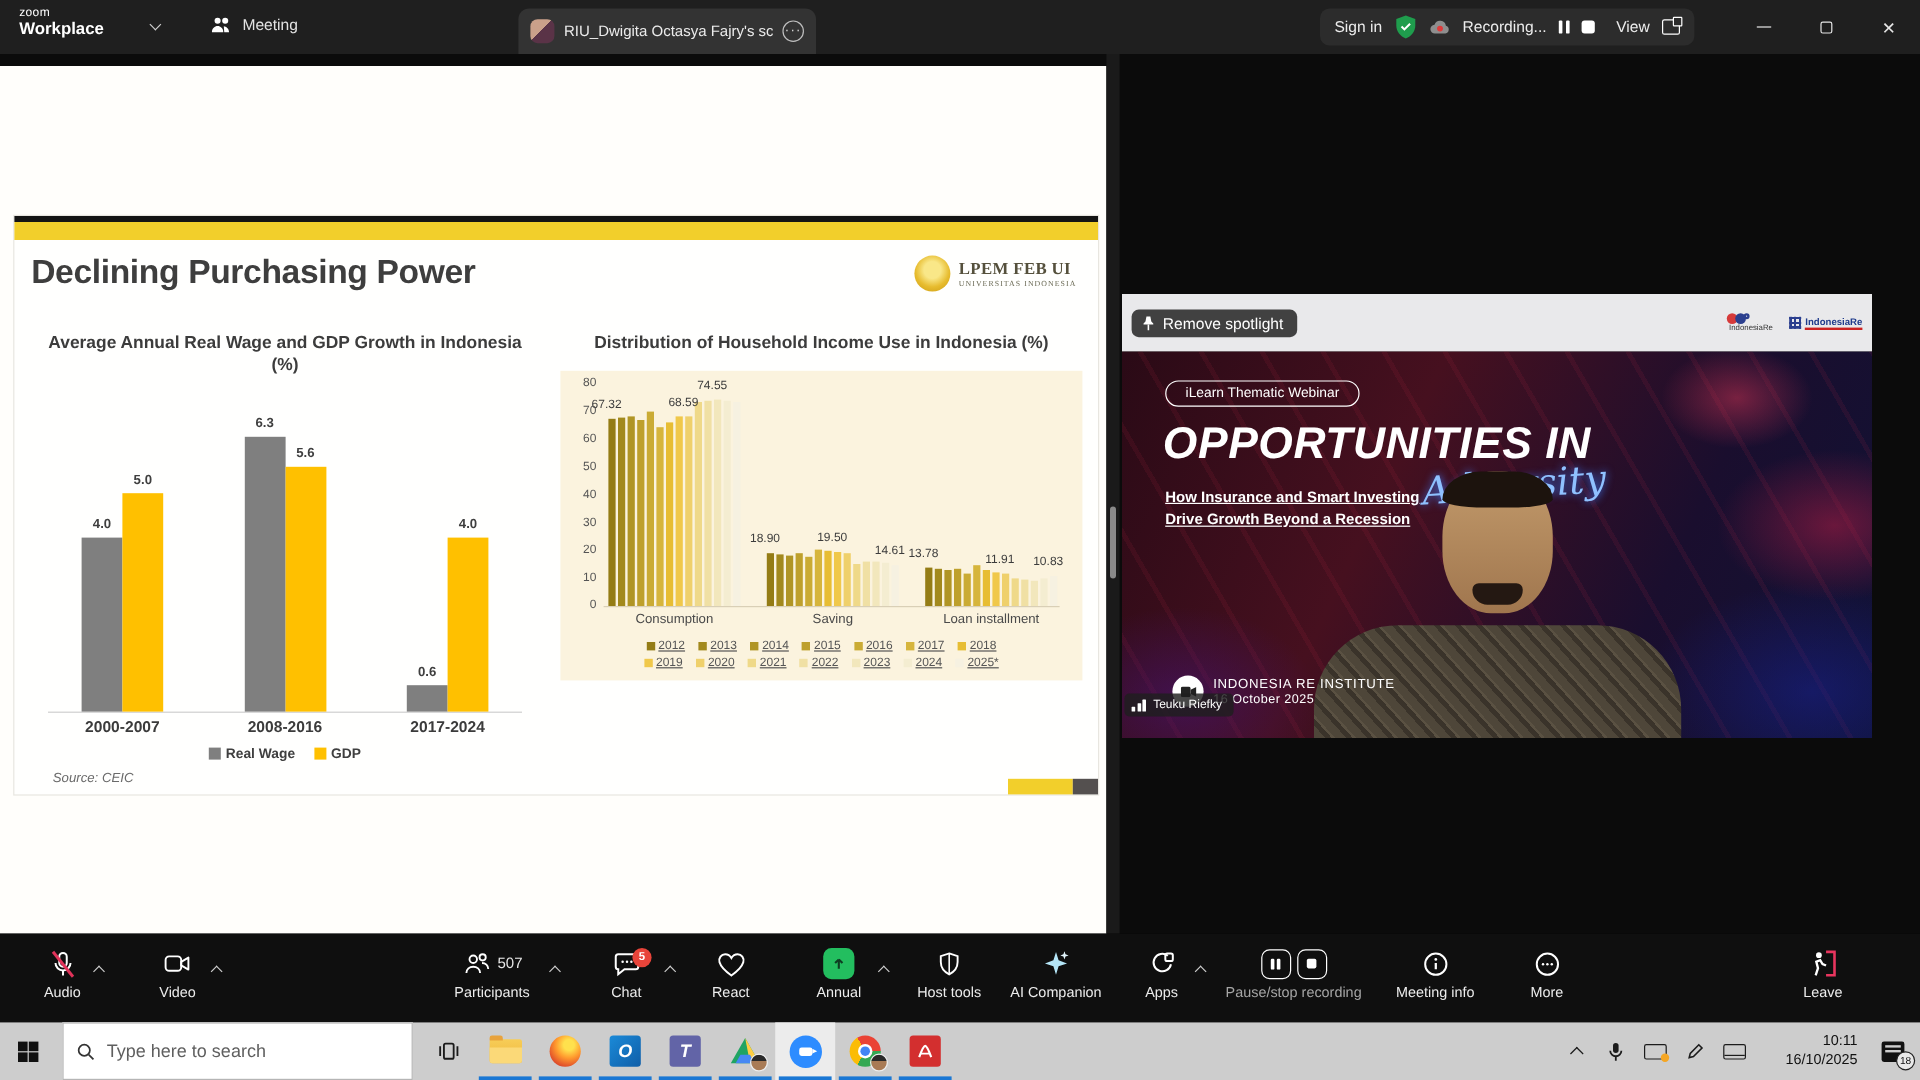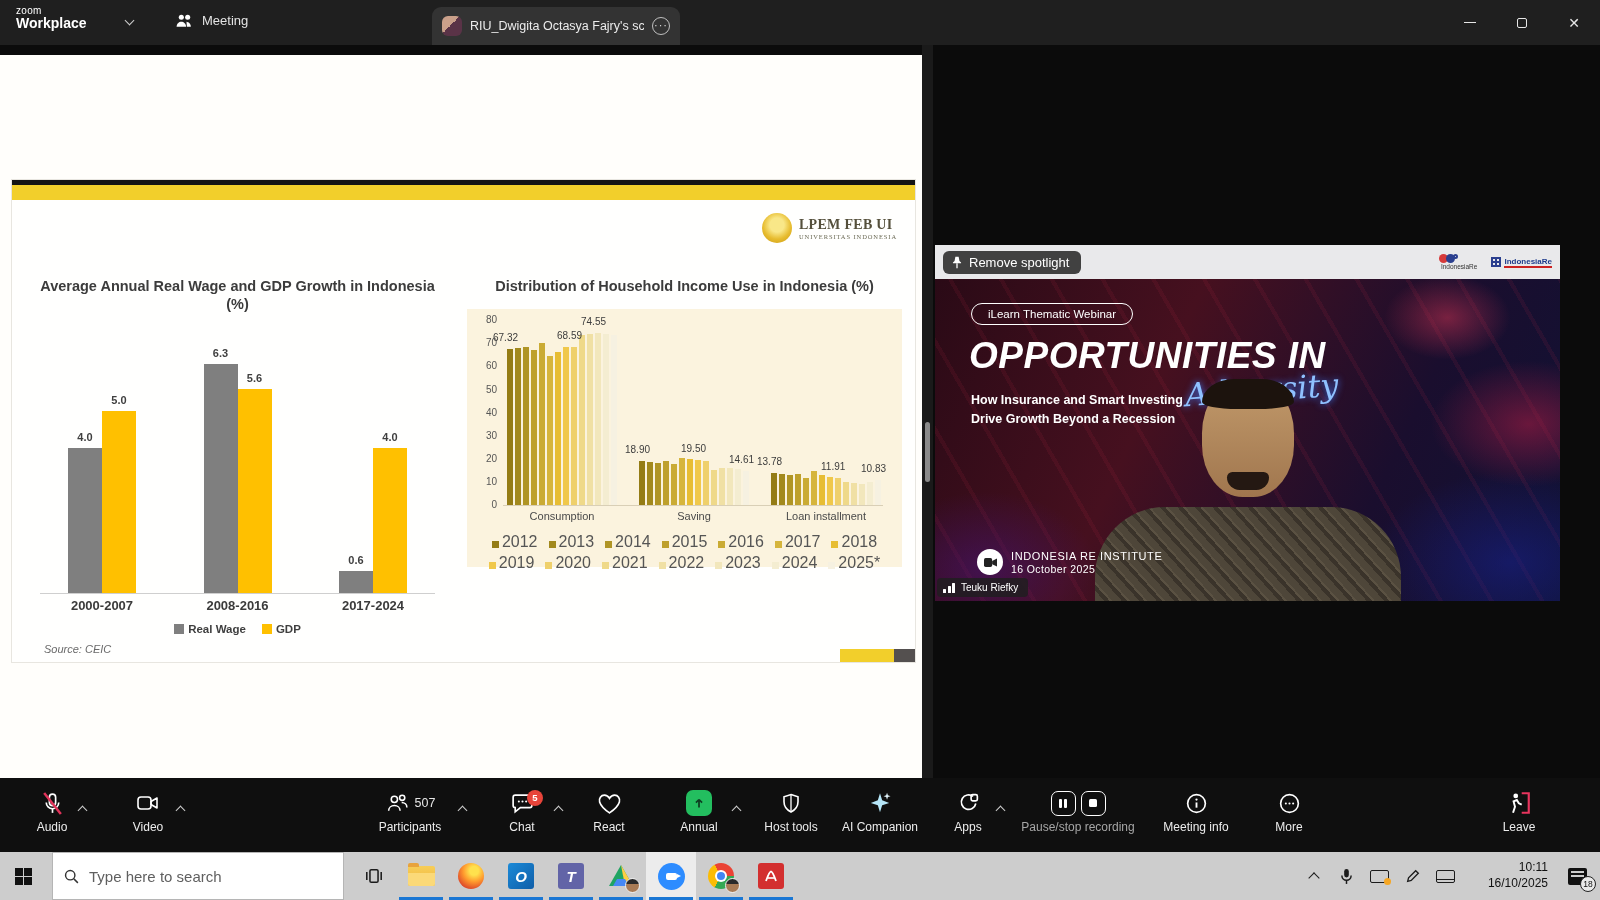--- a/index.html
+++ b/index.html
@@ -60,32 +60,32 @@
   
   .chart-right { position:absolute; left:455px; top:92px; width:435px; }
   .cr-panel { margin-top:14px; background:#FBF3DE; height:258px; padding-top:12px; position:relative; }
   .cr-plot { position:relative; margin-left:36px; width:380px; height:185px; border-bottom:1px solid #D9CFB6; }
   .crytick { position:absolute; left:-26px; width:20px; text-align:right; font-size:10px; color:#555; }
   .crbar { position:absolute; bottom:0; width:6px; }
   .crcat { position:absolute; top:189px; width:110px; text-align:center; font-size:11px; color:#4A4A4A; }
   .crann { position:absolute; font-size:10px; color:#3C3C3C; white-space:nowrap; }
   .cr-legend { position:absolute; left:0; right:0; top:224px; display:flex; flex-direction:column; align-items:center; gap:3px; }
   .crlgrow { display:flex; gap:11px; }
-  .crlgit { font-size:16px; color:#555; }
+  .crlgit { font-size:10px; color:#555;text-decoration:underline; }
 
   .foot-y { position:absolute; right:21px; bottom:0; width:54px; height:13px; background:#F2CF2B; }
   .foot-d { position:absolute; right:0; bottom:0; width:21px; height:13px; background:#54504F; }
 
   
   .divider { position:absolute; left:922px; top:0; width:11px; height:733px; background:#1A1A1A; }
   .div-handle { position:absolute; left:3px; top:377px; width:5px; height:60px; background:#8A8A8A; border-radius:2.5px; }
 
   
   .video-panel { position:absolute; left:935px; top:200px; width:625px; height:356px; }
-  .vstrip { height:34px; background:#E9E9EB; display:flex; align-items:center; padding:0 8px; justify-content:space-between; }
+  .vstrip { height:48px; background:#E9E9EB; display:flex; align-items:center; padding:0 8px; justify-content:space-between; }
   .remove-spot { display:flex; align-items:center; gap:6px; background:#414141; border:none; color:#fff; font-size:13px; padding:4px 12px 4px 8px; border-radius:6px; font-family:inherit; cursor:pointer; }
   .vs-logos { display:flex; align-items:center; gap:14px; }
   .circles { display:flex; }
   .circles i { width:9px; height:9px; border-radius:50%; display:inline-block; margin-left:-2px; }
   .c1 { background:#D63A3A; } .c2 { background:#2B3F8F; } .c3 { border:2px solid #2B3F8F; width:5px !important; height:5px !important; }
   .bm-label { font-size:6.5px; color:#333; text-align:center; }
   .brandmark2 { display:flex; align-items:center; gap:3px; }
   .dots { width:10px; height:10px; background:
     repeating-linear-gradient(0deg,#2B3F8F 0 2px,transparent 2px 4px),
     repeating-linear-gradient(90deg,#2B3F8F 0 2px,transparent 2px 4px); }
@@ -93,21 +93,21 @@
   .vfeed { position:relative; height:322px; overflow:hidden; background:
     radial-gradient(90px 60px at 82% 12%, rgba(232,56,88,.45), transparent 70%),
     radial-gradient(140px 90px at 95% 45%, rgba(190,30,70,.5), transparent 70%),
     radial-gradient(160px 110px at 8% 90%, rgba(70,20,120,.55), transparent 70%),
     radial-gradient(200px 130px at 92% 88%, rgba(25,35,150,.5), transparent 70%),
     repeating-linear-gradient(60deg, transparent 0 40px, rgba(200,40,70,.10) 40px 44px),
     linear-gradient(115deg, #2A0A16 0%, #46101F 35%, #1A0E2E 70%, #101235 100%); }
   .vbadge { position:absolute; left:36px; top:24px; border:1.5px solid #fff; border-radius:15px; padding:4px 16px; color:#fff; font-size:11.5px; }
   .vheadline { position:absolute; left:34px; top:56px; color:#fff; font-size:37px; font-weight:800; letter-spacing:.5px;font-style:italic; }
   .vscript { position:absolute; left:250px; top:92px; z-index:1; font-family:"DejaVu Serif", serif; font-style:italic; font-size:32px; color:#8FC1FF; text-shadow:0 0 7px #3D7BFF; transform:rotate(-4deg); }
-  .vsub { position:absolute; left:36px; top:112px; color:#fff; font-size:12.5px; font-weight:700; line-height:1.5; }
+  .vsub { position:absolute; left:36px; top:112px; color:#fff; font-size:12.5px; font-weight:700; line-height:1.5;text-decoration:underline; }
   .speaker { position:absolute; left:50%; transform:translateX(-50%); bottom:0; width:310px; height:235px; z-index:2; }
   .spk-face { position:absolute; left:50%; transform:translateX(-50%); top:13px; width:92px; height:118px; background:linear-gradient(180deg,#C29A6B,#A0764E); border-radius:46% 46% 44% 44%; }
   .spk-hairline { position:absolute; left:50%; transform:translateX(-50%); top:13px; width:92px; height:30px; background:#1C130D; border-radius:46% 46% 50% 50% / 100% 100% 30% 30%; }
   .spk-stache { position:absolute; left:50%; transform:translateX(-50%); top:106px; width:42px; height:18px; background:#241812; border-radius:6px 6px 14px 14px; }
   .spk-body { position:absolute; left:50%; transform:translateX(-50%); bottom:0; width:306px; height:94px; border-radius:70px 70px 0 0;
     background: repeating-linear-gradient(48deg,#4E4639 0 7px,#3A332A 7px 11px, #5A5142 11px 13px); }
   .vorg { position:absolute; left:42px; bottom:26px; display:flex; align-items:center; gap:8px; z-index:3; color:#fff; }
   .vorg-ic { width:26px; height:26px; border-radius:50%; background:#fff; display:flex; align-items:center; justify-content:center; }
   .vorg1 { font-size:11px; letter-spacing:.6px; }
   .vorg2 { font-size:10.5px; letter-spacing:.4px; margin-top:1px; }
@@ -188,35 +188,57 @@
           <path d="M2 18c0-4 3-6.5 6-6.5s6 2.5 6 6.5z" fill="#fff"></path>
           <path d="M14.5 11.7c2.5.3 5.5 2.3 5.5 6.3h-5" fill="#fff"></path>
         </svg>
       <span>Meeting</span>
     </div>
     <div class="tab-active">
       <span class="tab-avatar"></span>
       <span class="tab-label">RIU_Dwigita Octasya Fajry's scree</span>
       <span class="tab-more">···</span>
     </div>
+    <div class="tb-right">
+      <span>Sign in</span>
+      <svg width="19" height="21" viewBox="0 0 24 26">
+          <path d="M12 1l10 3.5v7c0 6.5-4.3 11.5-10 13.5C6.3 23 2 18 2 11.5v-7z" fill="#1F9D4D"></path>
+          <path d="M7.5 12.5l3 3 6-6" stroke="#fff" stroke-width="2.2" fill="none"></path>
+        </svg>
+      <svg width="18" height="14" viewBox="0 0 22 16">
+          <path d="M6 14a4.5 4.5 0 0 1-.6-9A6 6 0 0 1 17 6.2 4 4 0 0 1 16.5 14z" fill="#8E8E8E"></path>
+          <circle cx="11" cy="9" r="3" fill="#E03A3A"></circle>
+        </svg>
+      <span>Recording...</span>
+      <button class="rec-pause">
+          <i class="pb"></i>
+          <i class="pb"></i>
+        </button>
+      <button class="rec-stop">
+          <i class="sq"></i>
+        </button>
+      <span style="margin-left:8px;">View</span>
+      <span class="view-icon"></span>
+    </div>
     <div class="win-controls">
       <span class="wc wc-min">
           <i></i>
         </span>
       <span class="wc wc-max">
           <i></i>
         </span>
       <span class="wc">✕</span>
     </div>
   </header>
 
   <div class="main">
     <div class="share-area">
       <div class="slide">
         <div class="slide-topbar"></div>
+        <div class="slide-title">Declining Purchasing Power</div>
         <div class="slide-logo">
           <div class="crest"></div>
           <div class="logo-text">
             <div class="lt1">LPEM FEB UI</div>
             <div class="lt2">UNIVERSITAS INDONESIA</div>
           </div>
         </div>
 
         <div class="chart chart-left" style="position:absolute;">
           <div class="ch-title">Average Annual Real Wage and GDP Growth in Indonesia (%)</div>

